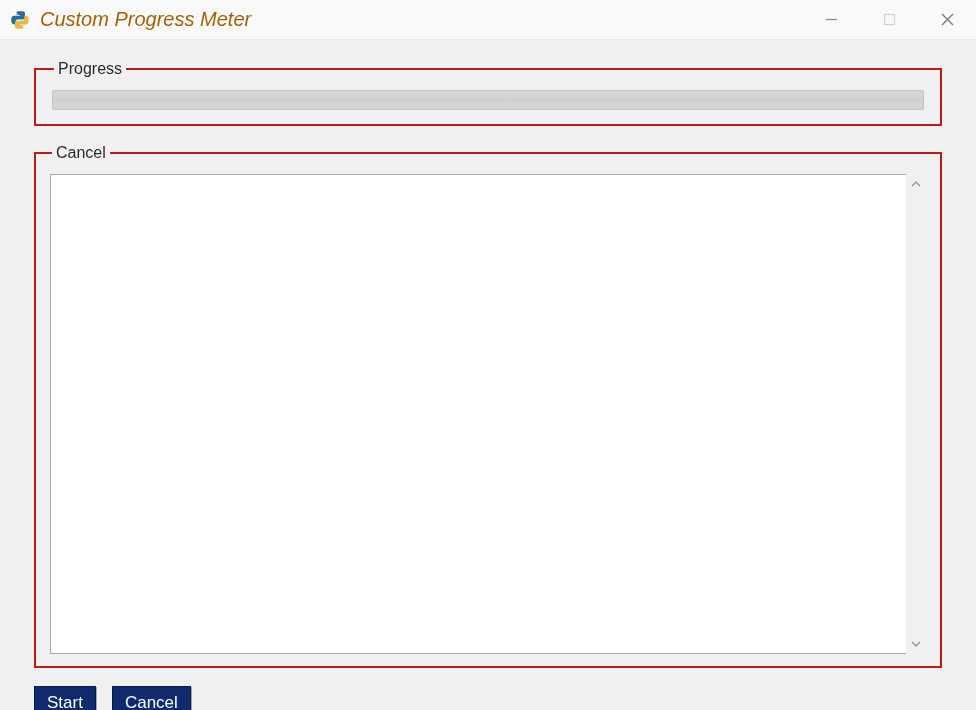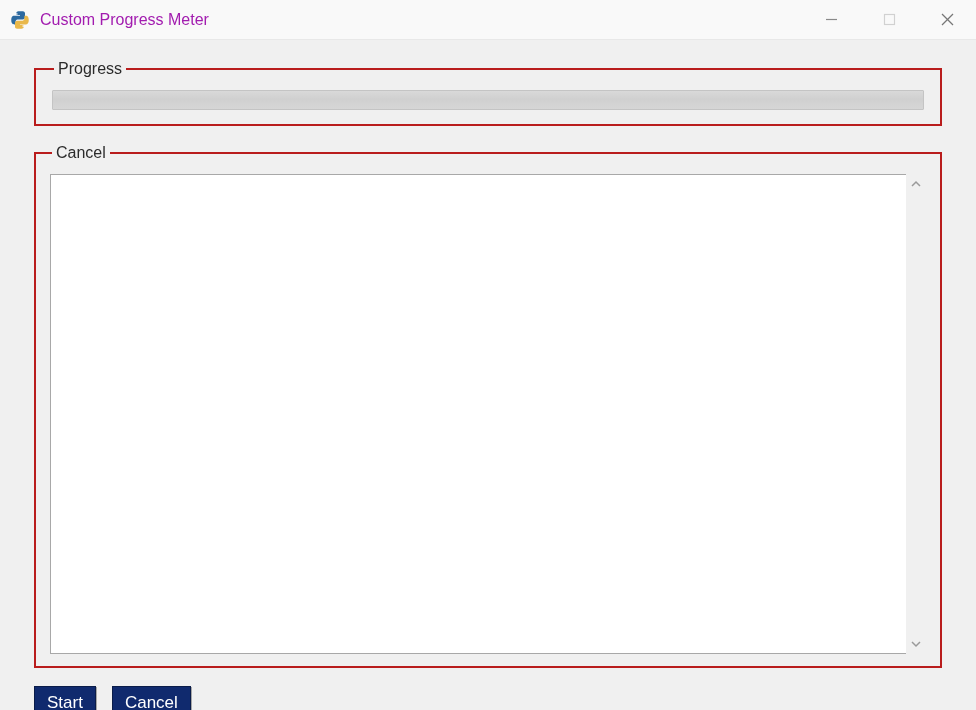--- a/index.html
+++ b/index.html
@@ -19,23 +19,24 @@
       padding: 0 0 0 10px;
       background: #f9f9f9;
       border-bottom: 1px solid #e8e8e8;
     }
     .titlebar .app-icon {
       width: 20px; height: 20px;
       margin-right: 10px;
       flex-shrink: 0;
     }
     .titlebar .title-text {
-      color: #a21caf;
-      font-size: 16px;
+      color: #a16207;
+      font-size: 20px;
       flex-grow: 1;
+      font-style: italic;
     }
     .window-controls {
       display: flex;
       height: 100%;
     }
     .window-controls .ctrl {
       width: 58px;
       height: 100%;
       display: flex;
       align-items: center;

